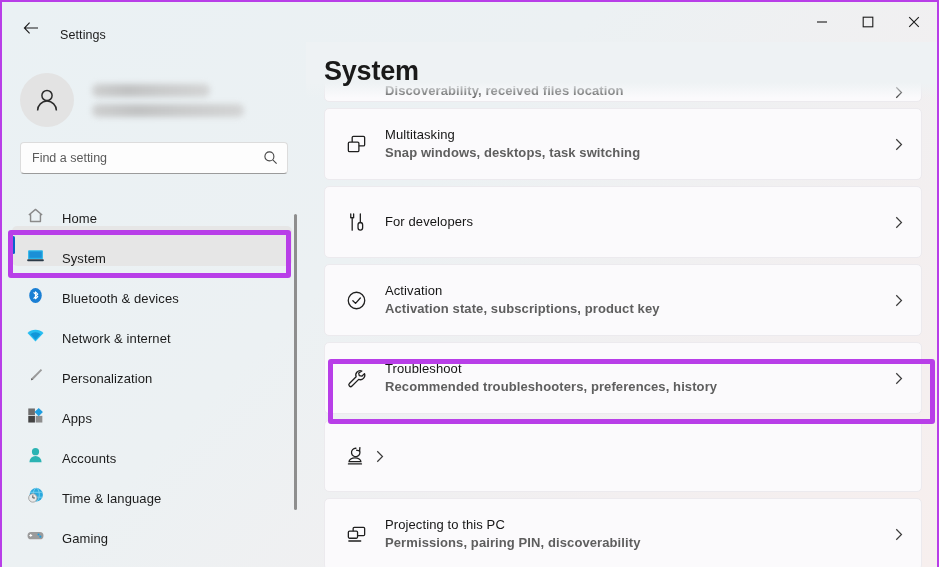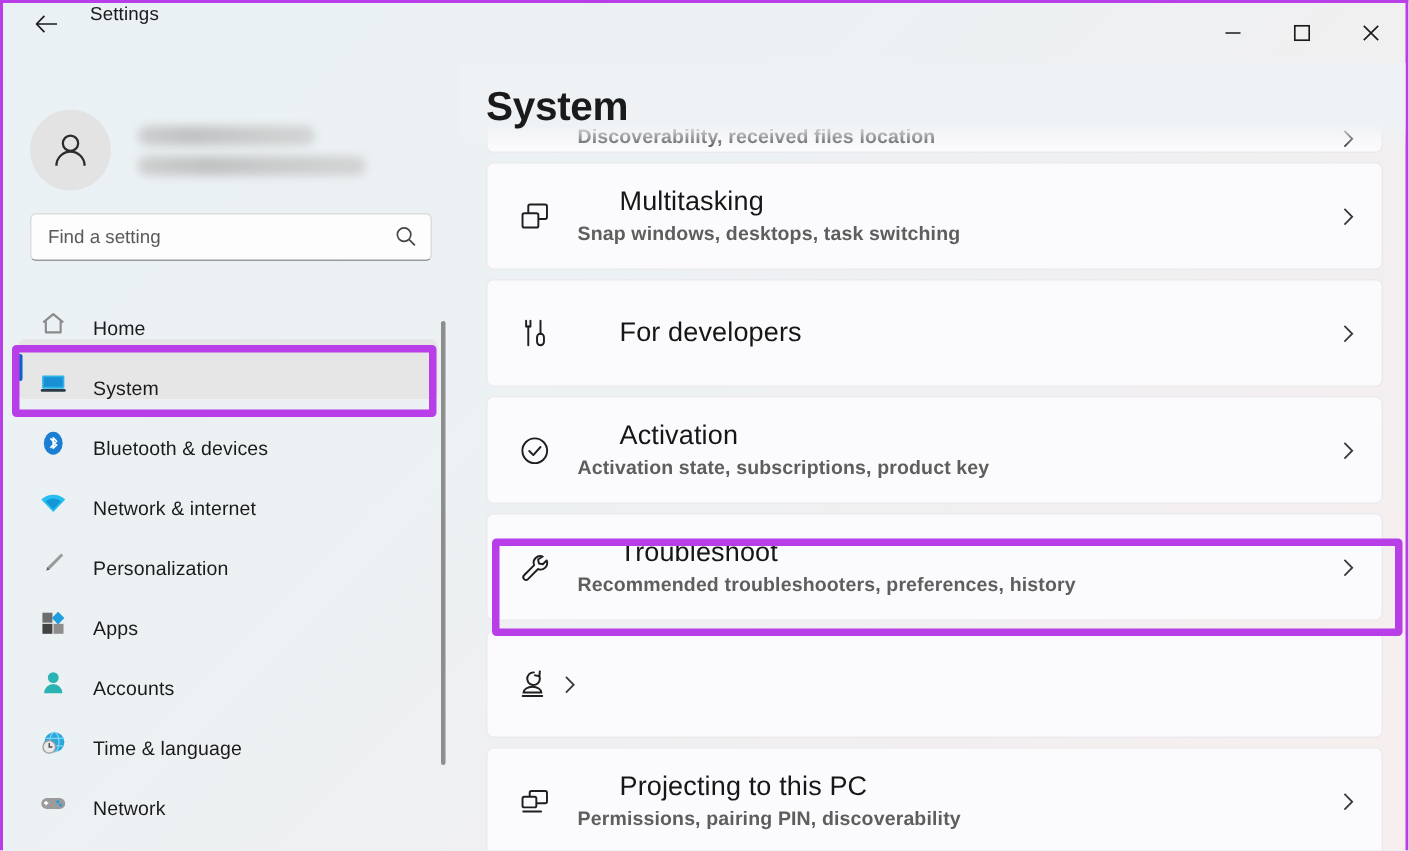--- a/index.html
+++ b/index.html
@@ -14,21 +14,21 @@
     width: 939px; height: 567px;
     background: linear-gradient(135deg, #eaf1f4 0%, #ecf1f3 40%, #f3eff0 75%, #f7efee 100%);
     border: 2px solid #b83ee8;
     border-bottom: none;
     overflow: hidden;
   }
 
   
   .titlebar {
     position: absolute; top: 0; left: 0; right: 0; height: 40px;
-    display: flex; align-items: flex-start;
+    display: flex; align-items: flex-end;
   }
   .back-btn {
     width: 34px; height: 28px; margin-left: 12px;
     display: flex; align-items: center; justify-content: center;
     border-radius: 4px;
   }
   .back-btn svg { display: block; }
   .app-title {
     font-size: 12.5px; color: #1b1b1b; margin-left: 12px;
     letter-spacing: .1px;
@@ -143,21 +143,21 @@
     height: 38px; margin-top: -34px; align-items: flex-end;
     padding-bottom: 2px;
   }
   .card-ico {
     width: 34px; flex: 0 0 auto;
     display: flex; align-items: center; justify-content: center;
     color: #1f1f1f;
   }
   .card.clipped .card-ico { align-self: flex-start; margin-top: -10px; }
   .card-txt { flex: 1 1 auto; margin-left: 12px; padding-bottom: 1px; }
-  .card-title { font-size: 18px; color: #161616; letter-spacing: .1px; margin-left: 28px; }
+  .card-title { font-size: 13px; color: #161616; letter-spacing: .1px; }
   .card-sub { font-size: 13px; color: #5e5e5e; margin-top: 3px; letter-spacing: .1px; font-weight: bold; }
   .chev { flex: 0 0 auto; color: #3b3b3b; display: flex; align-items: center; }
   .card.clipped .chev { align-items: flex-start; margin-top: -12px; }
 
   
   .annot {
     position: absolute; border: 5px solid #b83ee8;
     border-radius: 3px; pointer-events: none; z-index: 20;
   }
   #annot-system { left: 6px; top: 228px; width: 283px; height: 48px; }
@@ -318,21 +318,21 @@
 
       <div class="navitem">
         <span class="nav-ico">
           <svg width="19" height="19" viewBox="0 0 20 20">
             <rect x="1.6" y="6.4" width="16.8" height="7.6" rx="3.8" fill="#9b9b9b"></rect>
             <path d="M5 8.4 V11.4 M3.5 9.9 H6.5" stroke="#fff" stroke-width="1.1"></path>
             <circle cx="13.2" cy="9" r="1.1" fill="#1a9ee0"></circle>
             <circle cx="15.1" cy="11.2" r="1.1" fill="#1a9ee0"></circle>
           </svg>
         </span>
-        <span class="nav-label">Network</span>
+        <span class="nav-label">Gaming</span>
       </div>
 
       <div class="navitem">
         <span class="nav-ico">
           <svg width="19" height="19" viewBox="0 0 20 20">
             <circle cx="10" cy="4" r="2.4" fill="#1f9ee0"></circle>
             <path d="M4 8 H16 M10 8 V13 M10 13 L7 18 M10 13 L13 18" stroke="#1f9ee0" stroke-width="1.8" stroke-linecap="round"></path>
           </svg>
         </span>
         <span class="nav-label"></span>

